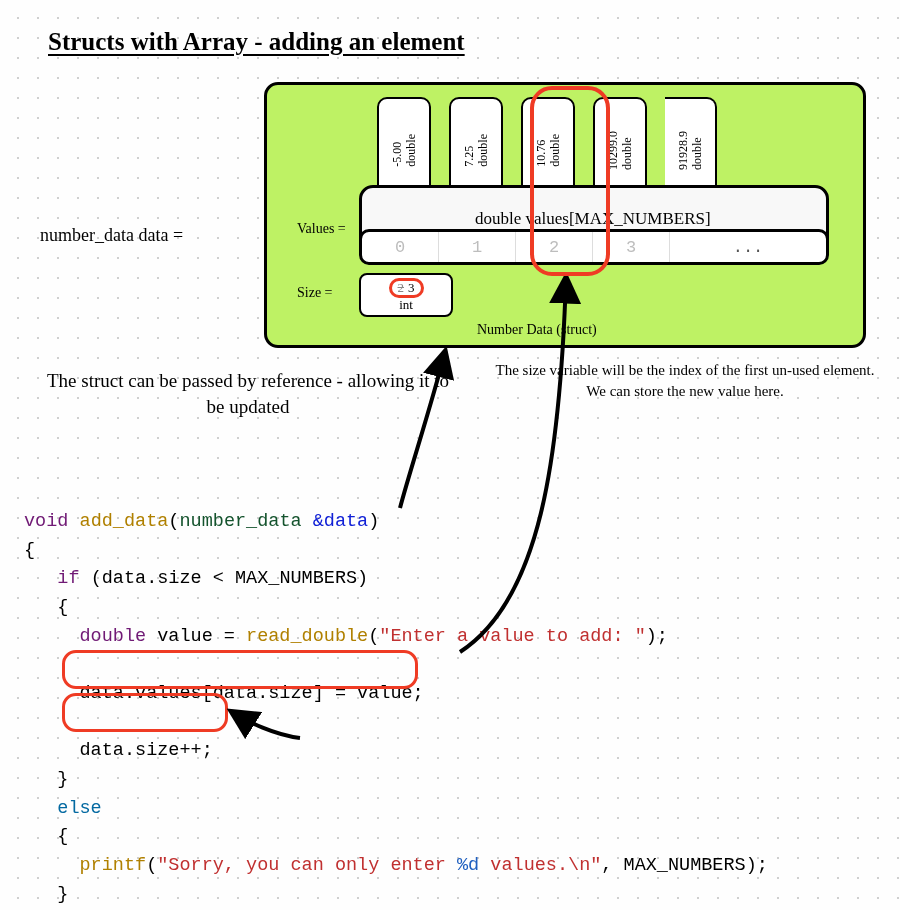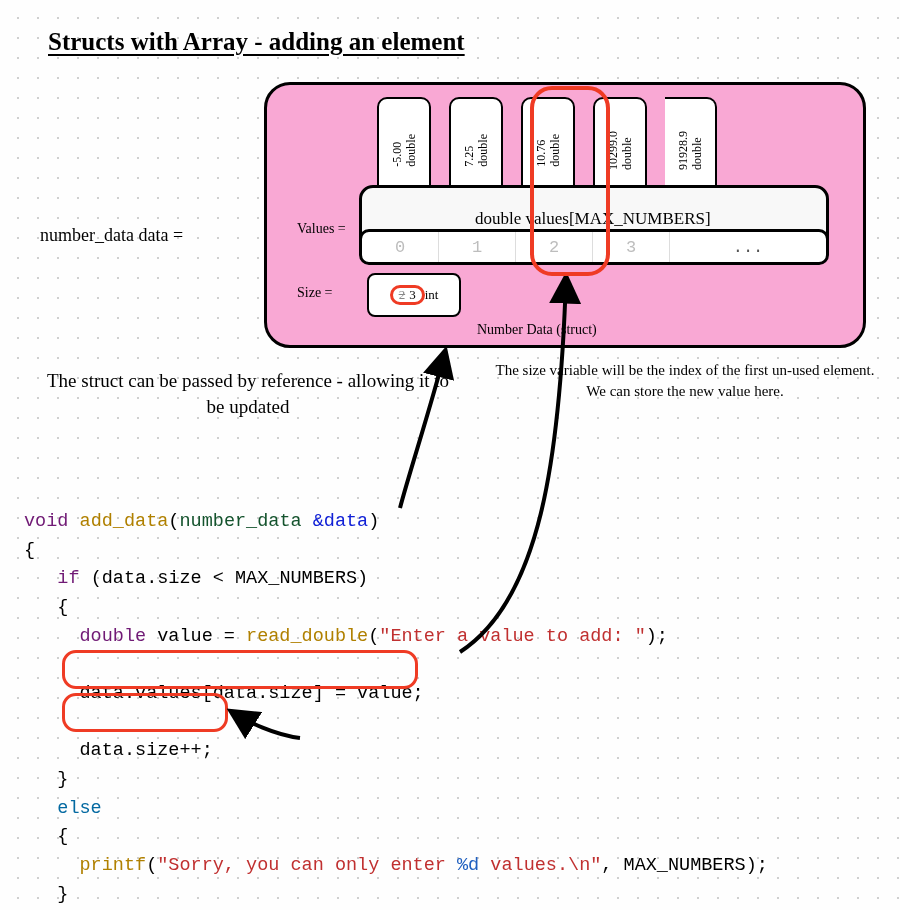--- a/index.html
+++ b/index.html
@@ -24,22 +24,22 @@
     position:absolute;left:48px;top:28px;
     font-size:25px;font-weight:700;
     text-decoration:underline;text-underline-offset:4px;
   }
   .struct-lhs{
     position:absolute;left:40px;top:225px;font-size:18px;
   }
   .struct-box{
     position:absolute;left:264px;top:82px;
     width:596px;height:260px;
-    border:3px solid #000;border-radius:26px;
-    background:#f9a8d4;
+    border:3px solid #000;border-radius:14px;
+    background:#bef264;
   }
   .card-row{position:absolute;left:110px;top:12px;display:flex;gap:18px;}
   .card{
     width:50px;height:102px;
     border:2.5px solid #000;border-radius:10px;
     background:#fff;
     position:relative;
     display:flex;align-items:center;justify-content:center;
     overflow:hidden;
   }
@@ -73,25 +73,25 @@
   .tf-cell{
     width:76px;height:30px;border-right:1px solid #ddd;
     display:flex;align-items:center;justify-content:center;
     font-size:17px;color:#bdbdbd;font-family:"Courier New",monospace;
   }
   .tf-cell:last-child{border-right:none;color:#555;}
   .size-row{
     position:absolute;left:30px;top:200px;font-size:14px;
   }
   .size-box{
-    position:absolute;left:100px;top:188px;
+    position:absolute;left:92px;top:188px;
     width:90px;height:40px;
     border:2.5px solid #000;border-radius:8px;
     background:#fff;
-    display:flex;align-items:center;justify-content:center;
+    display:flex;flex-direction:column;align-items:center;justify-content:center;
     font-size:13px;line-height:1.1;text-align:right;
   }
   .size-chip{
     border:3px solid #ef3b24;border-radius:10px;
     padding:0 6px;font-size:13px;
     position:relative;
   }
   .size-chip .strike{text-decoration:line-through;color:#888;margin-right:4px;}
   .struct-caption{
     position:absolute;left:210px;top:237px;font-size:14px;

